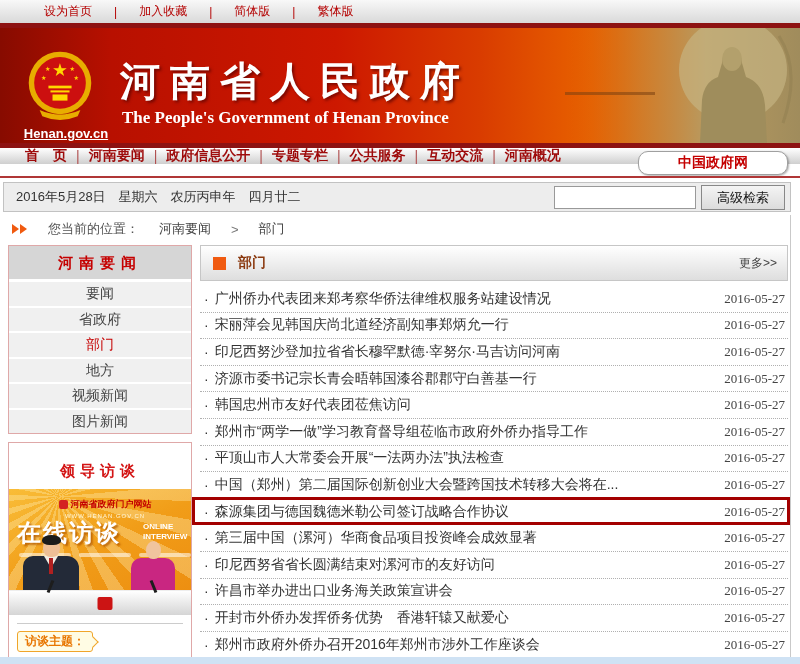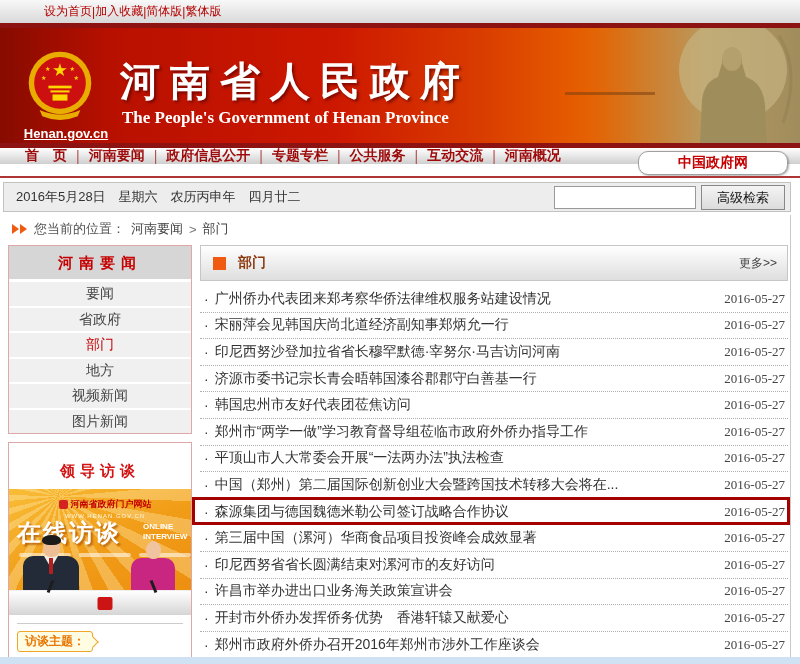--- a/index.html
+++ b/index.html
@@ -1,21 +1,21 @@
 <!DOCTYPE html>
 <html><head>
 <meta charset="utf-8">
 <style>
   html,body{margin:0;padding:0;background:#fff;}
   body{width:800px;height:664px;overflow:hidden;font-family:"Liberation Sans","DejaVu Sans",sans-serif;}
   .page{position:relative;width:800px;height:664px;overflow:hidden;background:#fff;}
 
   
   .topbar{position:absolute;top:0;left:0;width:800px;height:23px;background:linear-gradient(#f8f8f8,#d9d9d9);
-    display:flex;align-items:center;padding-left:44px;box-sizing:border-box;gap:0;font-size:12px;}
+    display:flex;align-items:center;padding-left:44px;box-sizing:border-box;gap:22px;font-size:12px;}
   .topbar a{color:#b40000;text-decoration:none;}
   .topbar .sep{color:#b40000;}
   .strip-a{position:absolute;top:23px;left:0;width:800px;height:5px;background:#8d1212;}
 
   
   .banner{position:absolute;top:28px;left:0;width:800px;height:115px;overflow:hidden;
     background:linear-gradient(90deg,#870b00 0%,#b81000 14%,#cd1800 42%,#d93c00 60%,#e86200 74%,#e07a10 82%);}
   .buddha{position:absolute;right:0;top:0;}
   .emblem{position:absolute;left:26px;top:22px;}
   .site-url{position:absolute;left:14px;top:98px;width:104px;text-align:center;color:#fff;font-weight:bold;font-size:13px;}
@@ -36,21 +36,21 @@
   .nav-line{position:absolute;top:176px;left:0;width:800px;height:2px;background:#b03636;}
 
   
   .datebar{position:absolute;top:182px;left:3px;width:788px;height:30px;background:#ededed;border:1px solid #c2c2c2;
     box-sizing:border-box;display:flex;align-items:center;padding-left:12px;font-size:13px;color:#333;}
   .search-input{position:absolute;right:94px;top:3px;width:142px;height:23px;border:1px solid #999;background:#fff;box-sizing:border-box;}
   .search-btn{position:absolute;right:5px;top:2px;width:84px;height:25px;background:linear-gradient(#f4f4f4,#dcdcdc);
     border:1px solid #888;font-size:13px;color:#111;font-family:inherit;}
 
   
-  .breadcrumb{position:absolute;top:220px;left:12px;font-size:13px;color:#555;display:flex;align-items:center;gap:6px;}
+  .breadcrumb{position:absolute;top:220px;left:12px;font-size:13px;color:#555;display:flex;align-items:center;gap:20px;}
   .breadcrumb a{color:#444;text-decoration:none;}
   .bc-sep{color:#777;}
 
   
   .menu-box{position:absolute;left:8px;top:245px;width:184px;border:1px solid #dfa8a8;background:#fff;box-sizing:border-box;}
   .menu-title{height:33px;line-height:33px;text-align:center;background:#d6d6d6;color:#c50000;font-weight:bold;
     font-size:15px;letter-spacing:6px;border-bottom:3px solid #fff;}
   .menu-item{display:block;height:23.5px;line-height:23.5px;text-align:center;background:#f0f0f0;border-bottom:2px solid #fff;
     color:#444;font-size:14px;text-decoration:none;}
   .menu-item:last-child{border-bottom:none;}

